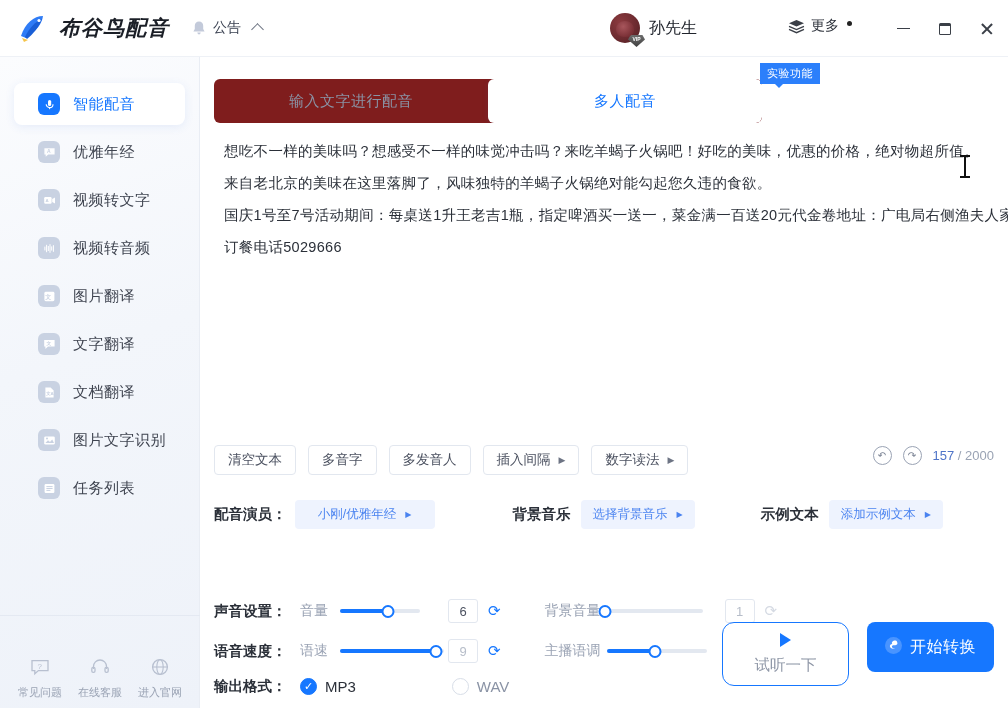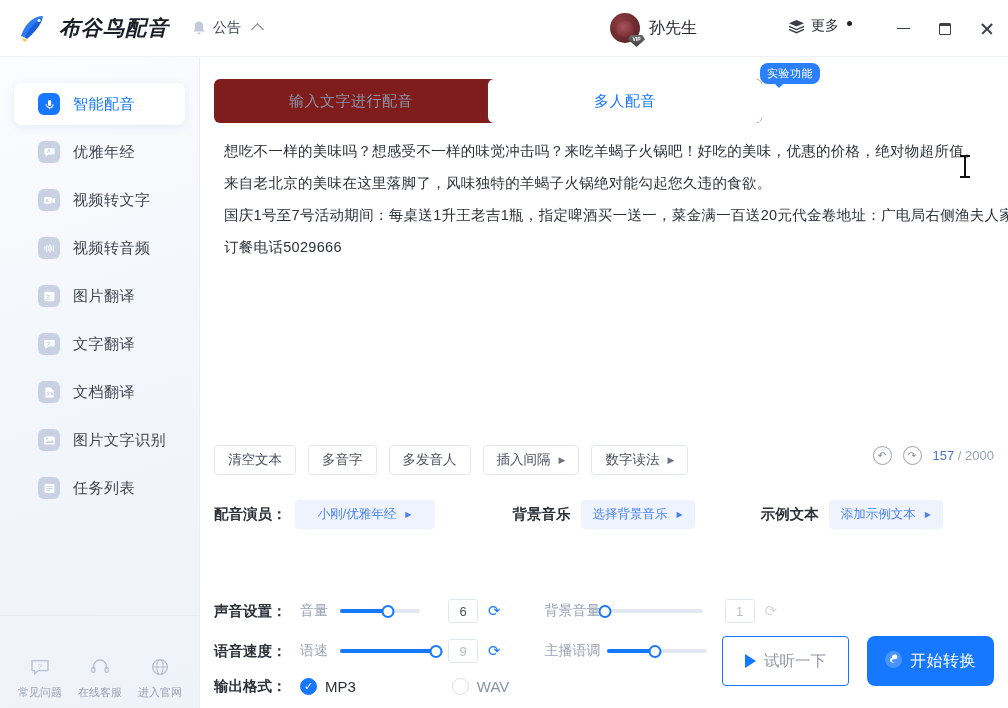--- a/index.html
+++ b/index.html
@@ -140,21 +140,21 @@
     font-size:15px; color:#8a93a5; cursor:pointer; letter-spacing:.5px;
   }
   .tab.active {
     background:#ffffff; color:#1677ff;
     box-shadow: 0 1px 6px rgba(70,110,200,.10);
     border-radius: 6px;
   }
   .exp-badge {
     position:absolute; right: -58px; top: -16px;
     background:#2b7ffb; color:#fff; font-size:11px;
-    padding: 3px 7px; border-radius: 8px; white-space:nowrap;
+    padding: 3px 7px; border-radius: 0; white-space:nowrap;
     letter-spacing:.5px;
   }
   .exp-badge::after{
     content:""; position:absolute; left:14px; bottom:-4px;
     border-left:5px solid transparent; border-right:5px solid transparent;
     border-top:5px solid #2b7ffb;
   }
 
   
   .editor {
@@ -224,23 +224,24 @@
     width:17px; height:17px; border-radius:50%; border:1.5px solid #d8dee8; background:#fff;
     display:flex; align-items:center; justify-content:center;
   }
   .radio.on { background:#1677ff; border-color:#1677ff; }
   .radio.on::after { content:"✓"; color:#fff; font-size:11px; line-height:1; }
   .radio-label { font-size:15px; color:#2b3039; }
   .radio-label.dim { color:#8a93a5; }
 
   .action-btns { position:absolute; right:14px; bottom:22px; display:flex; gap:18px; }
   .btn-outline {
-    width:127px; height:50px; border:1.6px solid #1677ff; border-radius:4px;
+    width:127px; height:64px; border:1.6px solid #1677ff; border-radius:12px;
     background:#fff; display:flex; align-items:center; justify-content:center; gap:8px;
     cursor:pointer;
+    flex-direction:column;
   }
   .btn-outline span.lbl { font-size:15.5px; color:#8e96a6; }
   .play-tri {
     width:0;height:0;border-left:11px solid #1677ff;
     border-top:7px solid transparent;border-bottom:7px solid transparent;
   }
   .btn-primary {
     width:127px; height:50px; border-radius:8px; background:#1677ff;
     display:flex; align-items:center; justify-content:center; gap:8px; cursor:pointer;
   }

